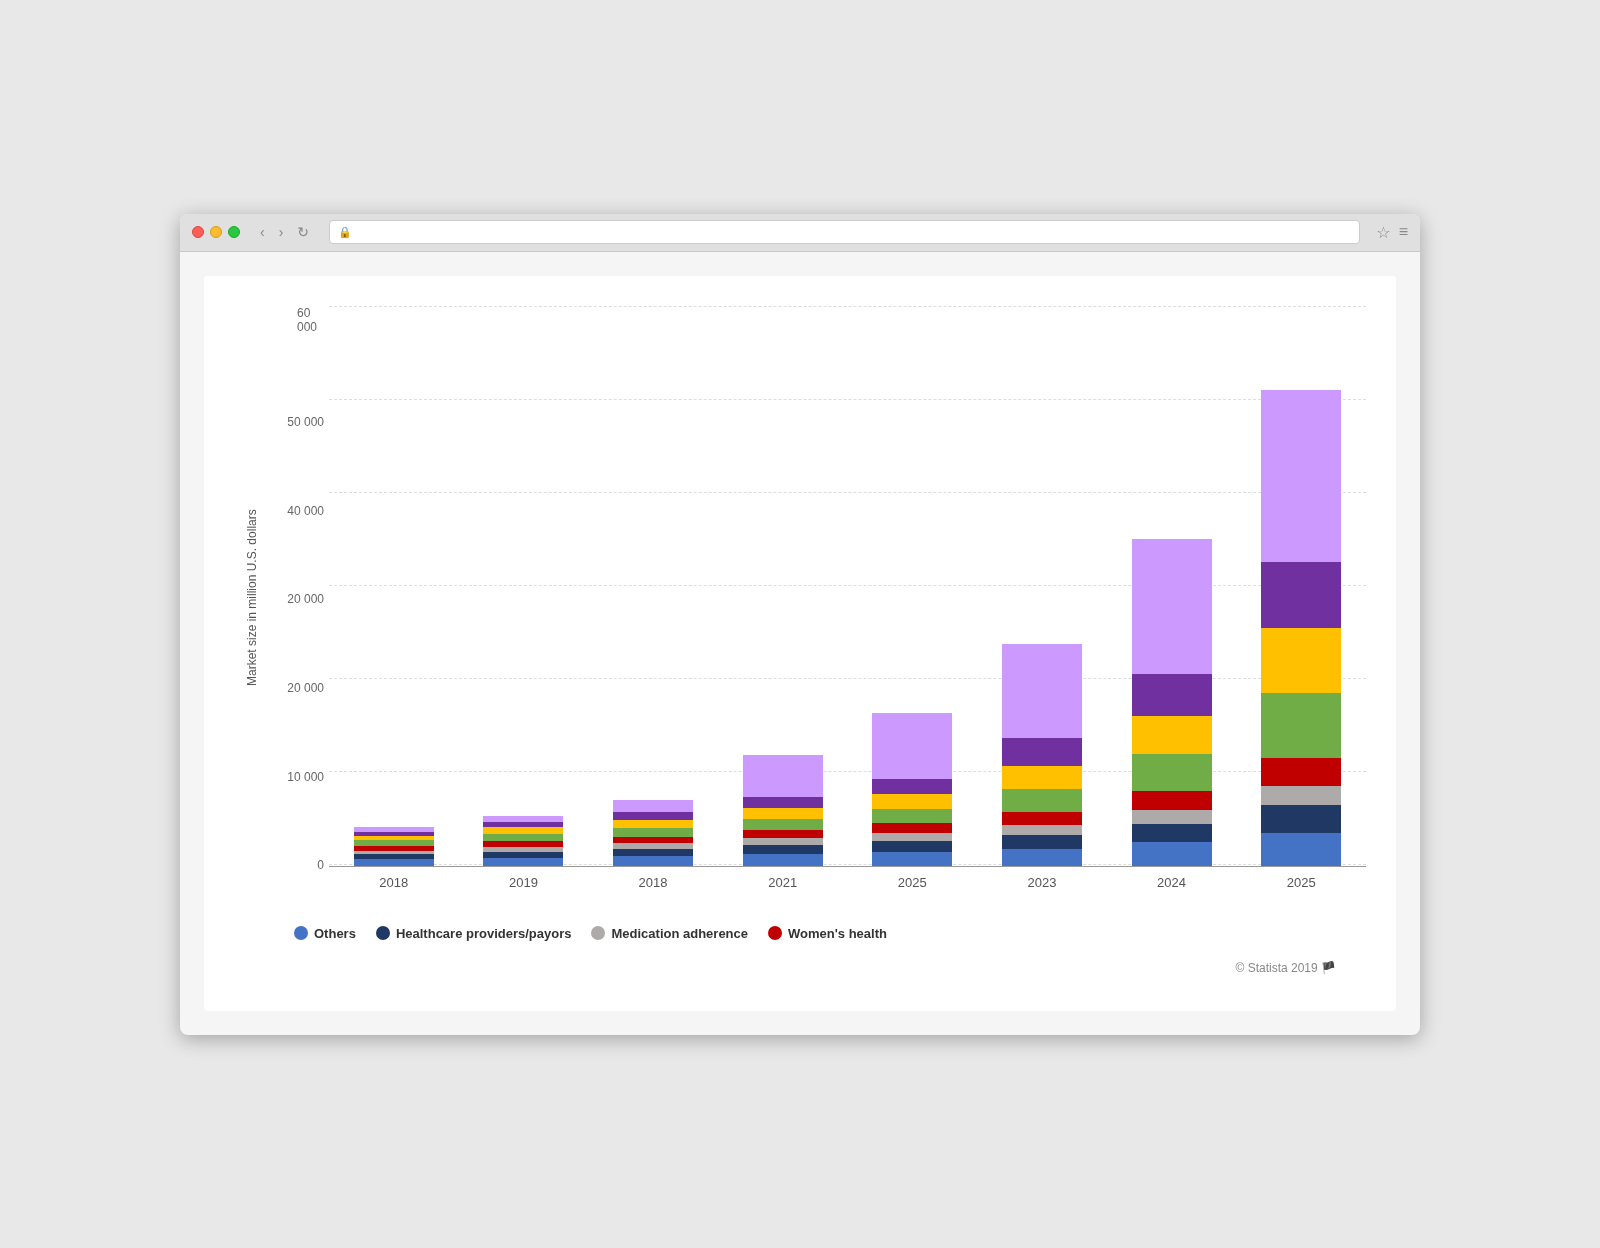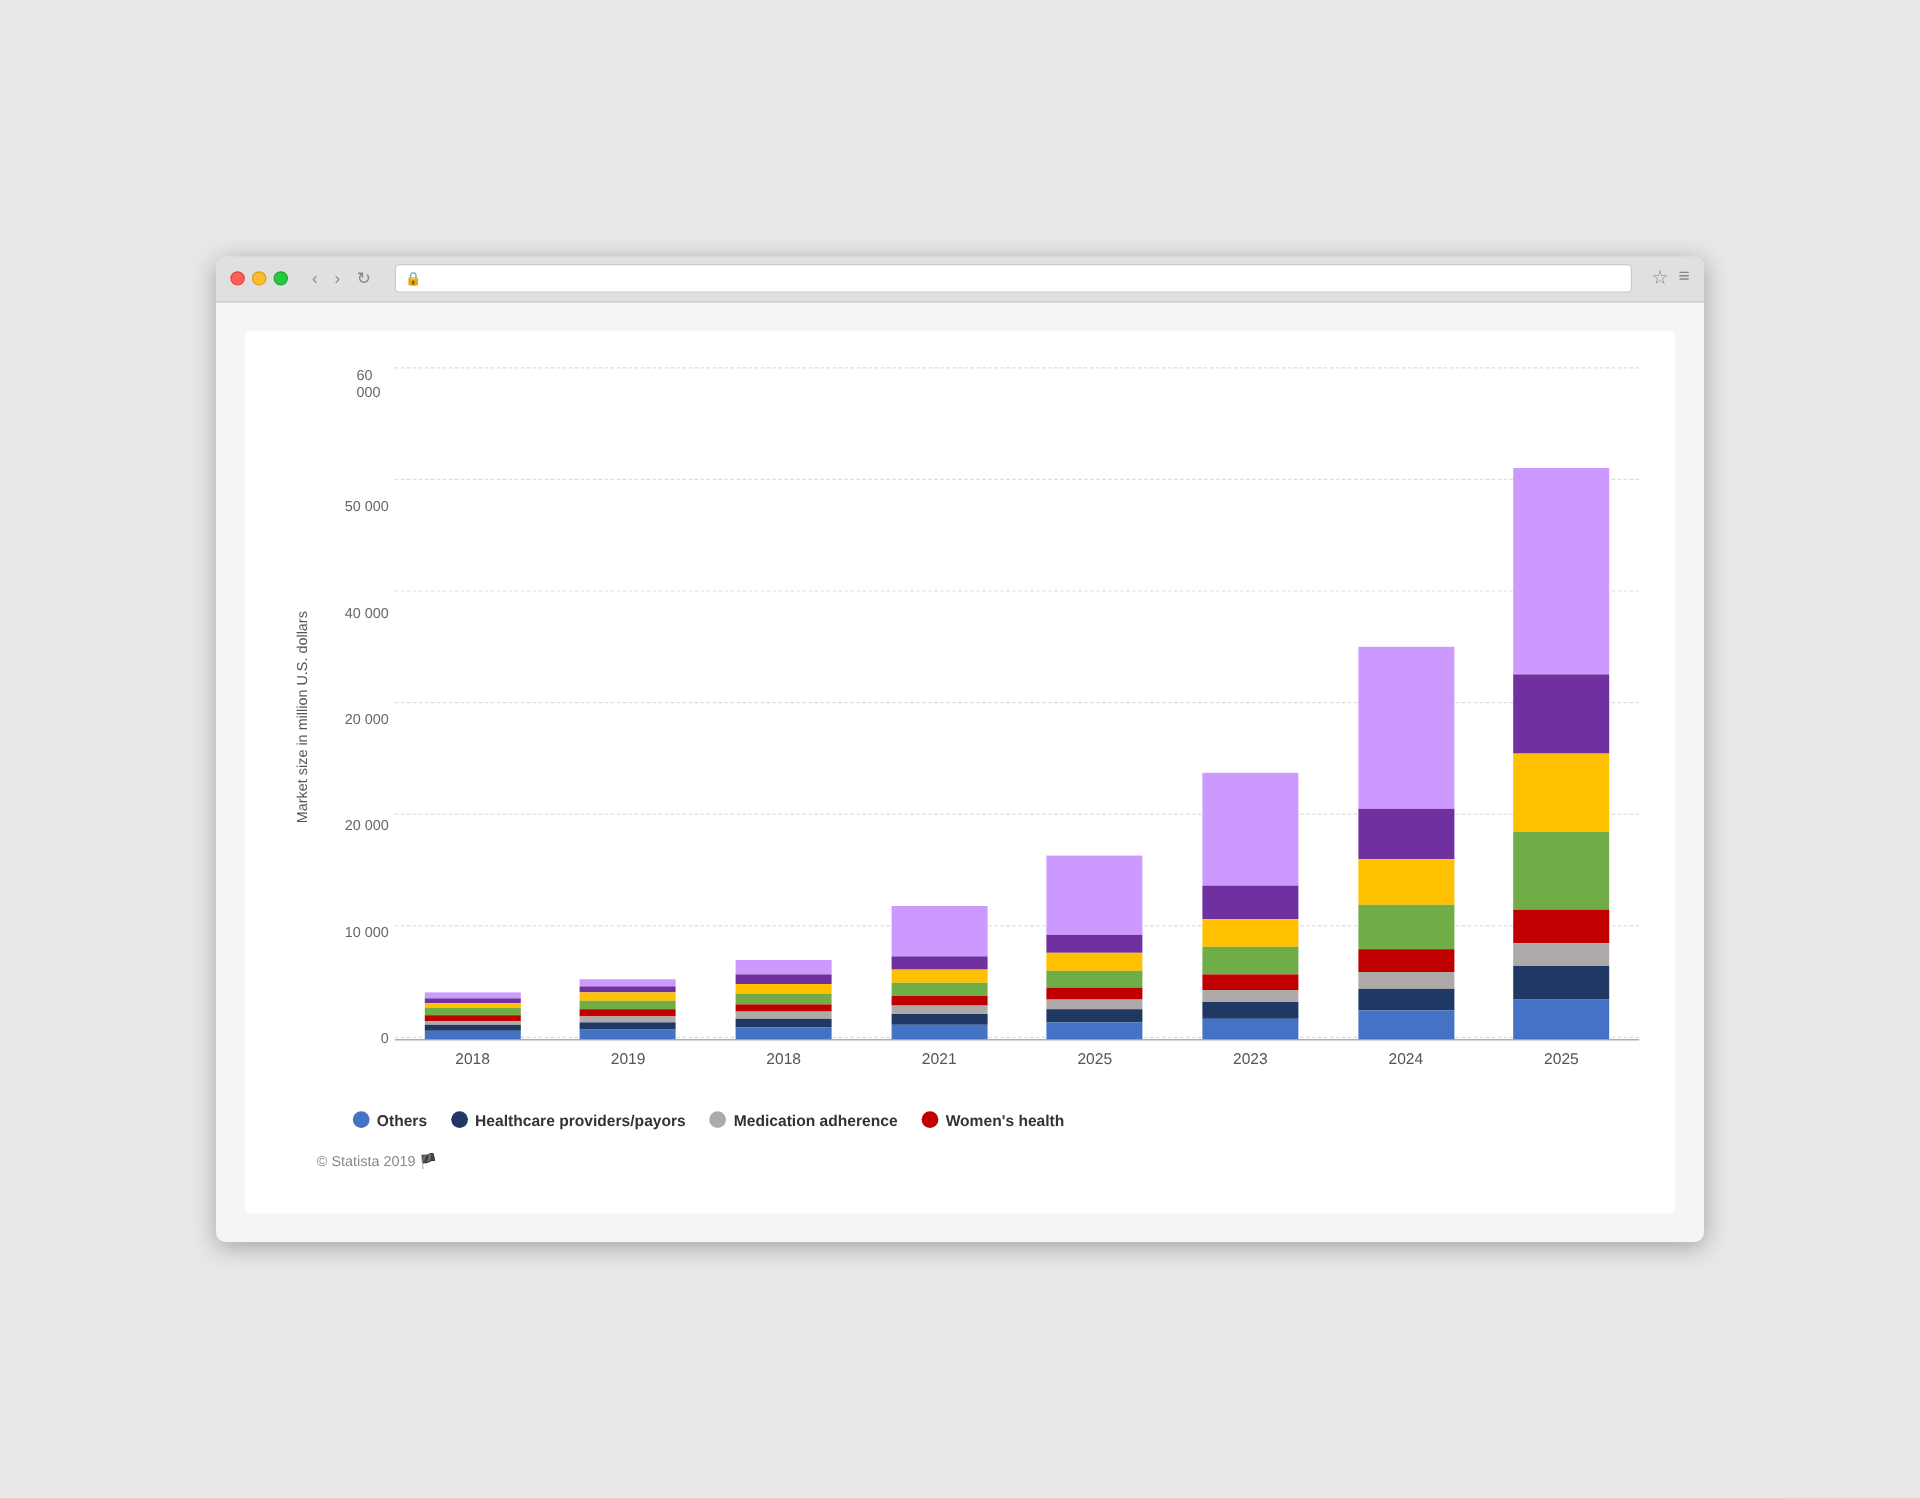--- a/index.html
+++ b/index.html
@@ -218,21 +218,21 @@
     }
 
     .legend-dot {
       width: 14px;
       height: 14px;
       border-radius: 50%;
       flex-shrink: 0;
     }
 
     .footer {
-      text-align: left;
+      text-align: right;
       padding: 8px 30px 16px;
       font-size: 12px;
       color: #888;
     }
   </style>
 </head>
 <body>
 
 <div class="browser-window">
   <div class="browser-titlebar">

